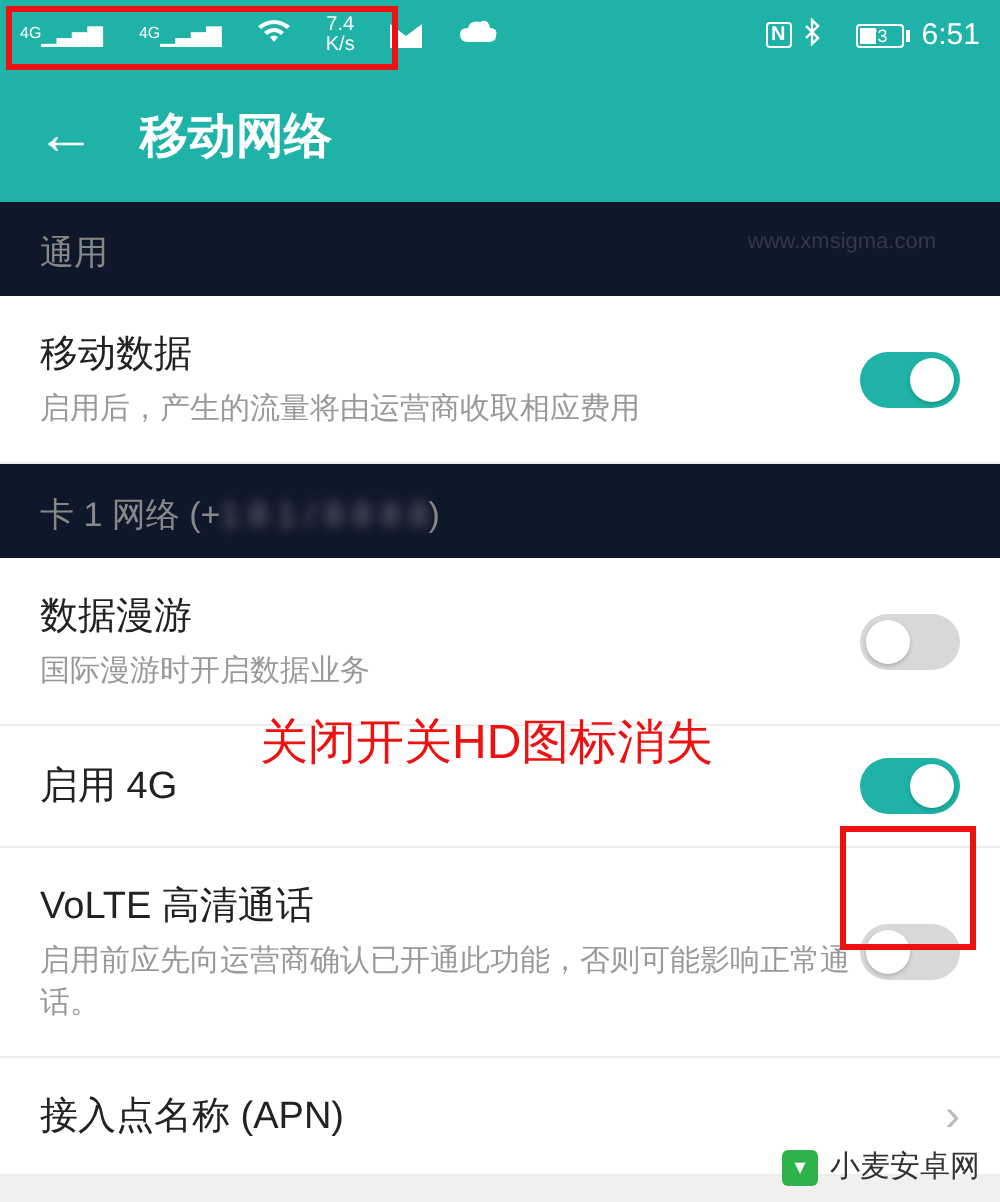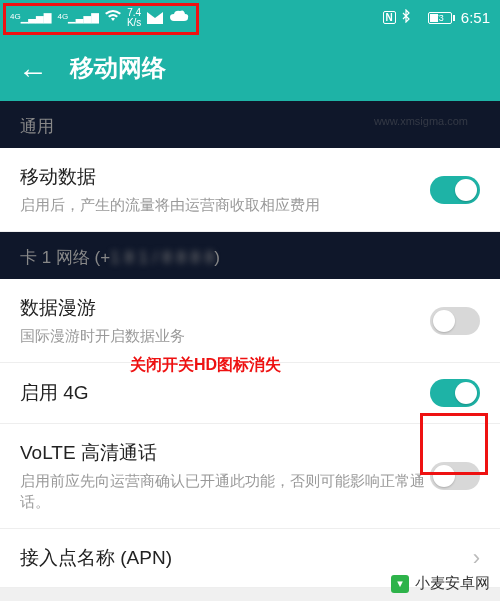--- a/index.html
+++ b/index.html
@@ -14,21 +14,21 @@
   .status-bar {
     background: #1eb3a6;
     height: 35px;
     display: flex;
     align-items: center;
     justify-content: space-between;
     padding: 0 10px;
     color: #fff;
     font-size: 12px;
   }
-  .status-left { display: flex; align-items: center; gap: 6px; }
+  .status-left { display: flex; align-items: center; gap: 18px; }
   .status-right { display: flex; align-items: center; gap: 6px; }
   .red-box {
     position: absolute;
     border: 3px solid #e11;
     pointer-events: none;
   }
   .red-box.top { top: 3px; left: 3px; width: 196px; height: 32px; }
   .red-box.switch { top: 413px; left: 420px; width: 68px; height: 62px; }
   .header {
     background: #1eb3a6;
@@ -68,21 +68,21 @@
     position: absolute; width: 22px; height: 22px; border-radius: 50%;
     background: #fff; top: 3px;
     box-shadow: 0 1px 2px rgba(0,0,0,.2);
   }
   .toggle.on .knob { right: 3px; }
   .toggle.off .knob { left: 3px; }
   .chevron { color: #bbb; font-size: 22px; margin-left: 8px; }
   .annotation {
     position: absolute;
     top: 355px; left: 130px;
-    color: #e11; font-size: 16px; font-weight: 700;
+    color: #e11; font-size: 24px; font-weight: 400;
     pointer-events: none;
   }
   .blur { filter: blur(3px); color: #777; }
   .watermark-top {
     position: absolute; top: 115px; right: 32px;
     color: rgba(120,120,120,.35); font-size: 11px; text-align: right;
   }
   .watermark-bottom {
     position: absolute; bottom: 8px; right: 10px;
     display: flex; align-items: center; gap: 6px;

